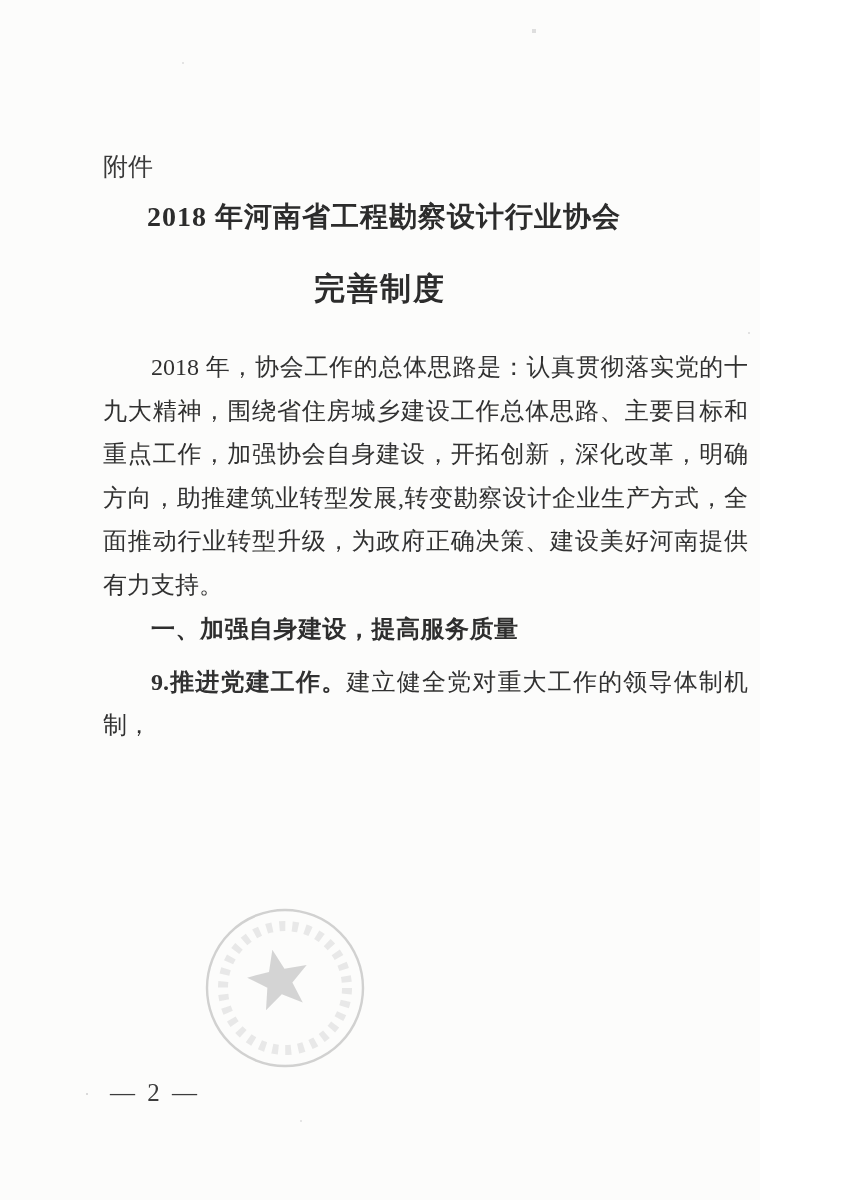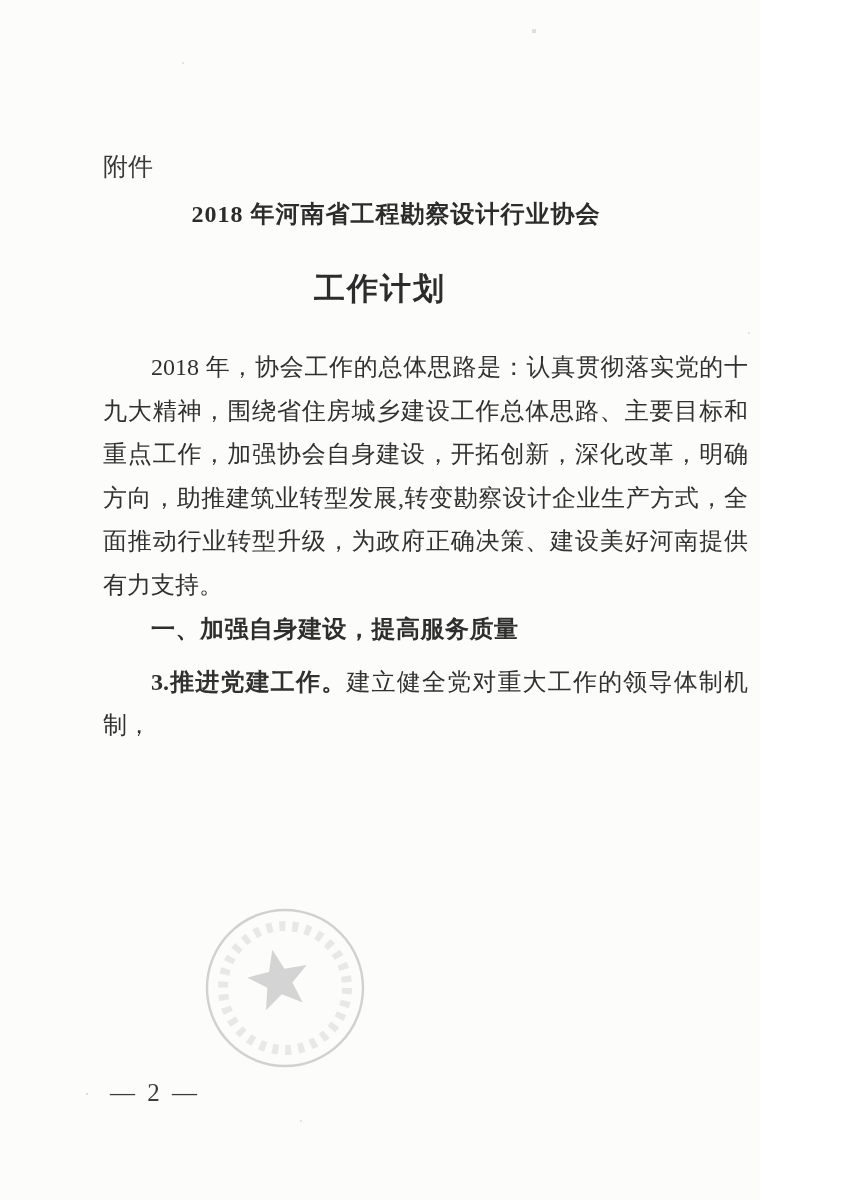--- a/index.html
+++ b/index.html
@@ -15,25 +15,25 @@
   .attachment-label {
     position: absolute;
     left: 103px;
     top: 153px;
     font-size: 25px;
     line-height: 1.1;
     color: #3a3a3a;
   }
   .title-line1 {
     position: absolute;
-    left: 16px; top: 201px;
+    left: 4px; top: 201px;
     width: 100%;
     margin: 0;
     text-align: center;
-    font-size: 24px;
+    font-size: 28px;
     line-height: 1.15;
     font-weight: bold;
     letter-spacing: 1px;
     color: #2c2c2c;
   }
   .title-line2 {
     position: absolute;
     left: 0; top: 271px;
     width: 100%;
     margin: 0;
@@ -104,29 +104,29 @@
 
   <svg class="seal" viewBox="0 0 180 180" aria-hidden="true">
     <circle cx="90" cy="90" r="78" fill="none" stroke="#c6c6c6" stroke-width="2.4" opacity="0.8"></circle>
     <circle cx="90" cy="90" r="62" fill="none" stroke="#cecece" stroke-width="10" stroke-dasharray="6 7" opacity="0.42"></circle>
     <polygon opacity="0.7" transform="translate(84,83) rotate(-12)" points="0,-32 -7.9,-10.9 -30.4,-9.9 -12.8,4.2 -18.8,25.9 0,13.5 18.8,25.9 12.8,4.2 30.4,-9.9 7.9,-10.9" fill="#c3c3c3"></polygon>
   </svg>
 
   <div class="attachment-label">附件</div>
 
   <h1 class="title-line1">2018 年河南省工程勘察设计行业协会</h1>
-  <h1 class="title-line2">工作计划</h1>
+  <h1 class="title-line2">完善制度</h1>
 
   <div class="doc-body">
     <p class="para indent">2018 年，协会工作的总体思路是：认真贯彻落实党的十九大精神，围绕省住房城乡建设工作总体思路、主要目标和重点工作，加强协会自身建设，开拓创新，深化改革，明确方向，助推建筑业转型发展,转变勘察设计企业生产方式，全面推动行业转型升级，为政府正确决策、建设美好河南提供有力支持。</p>
 
     <p class="para section-heading">一、加强自身建设，提高服务质量</p>
 
 
 
-    <p class="para indent gap-md"><span class="lead">3.推进党建工作。</span><span>建立健全党对重大工作的领导体制机制，</span></p>
+    <p class="para indent gap-md"><span class="lead">9.推进党建工作。</span><span>建立健全党对重大工作的领导体制机制，</span></p>
   </div>
 
   <div class="page-number">— 2 —</div>
 
   <div class="scan-noise"></div>
 
 </div>
 
 </body></html>

